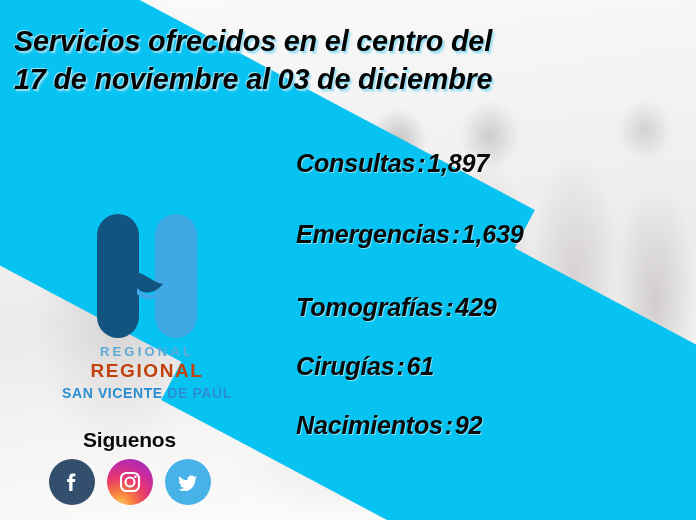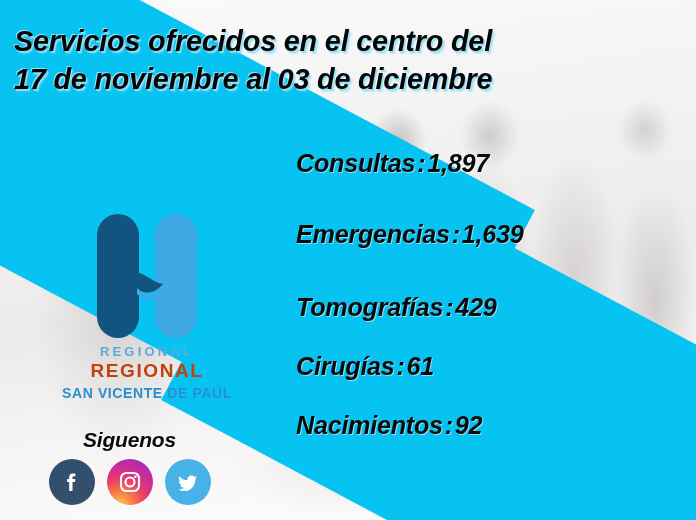--- a/index.html
+++ b/index.html
@@ -190,21 +190,20 @@
     top: 428px;
     left: 22px;
     width: 215px;
     text-align: center;
     z-index: 9;
   }
   .social-title {
     display: block;
     font-size: 21px;
     font-weight: 900;
-    font-style: italic;
     color: #0a0a0a;
     letter-spacing: -0.2px;
     text-shadow: 1px 1px 0 rgba(255,255,255,0.55);
     margin-bottom: 7px;
   }
   .social-icons {
     display: flex;
     justify-content: center;
     align-items: center;
     gap: 12px;

